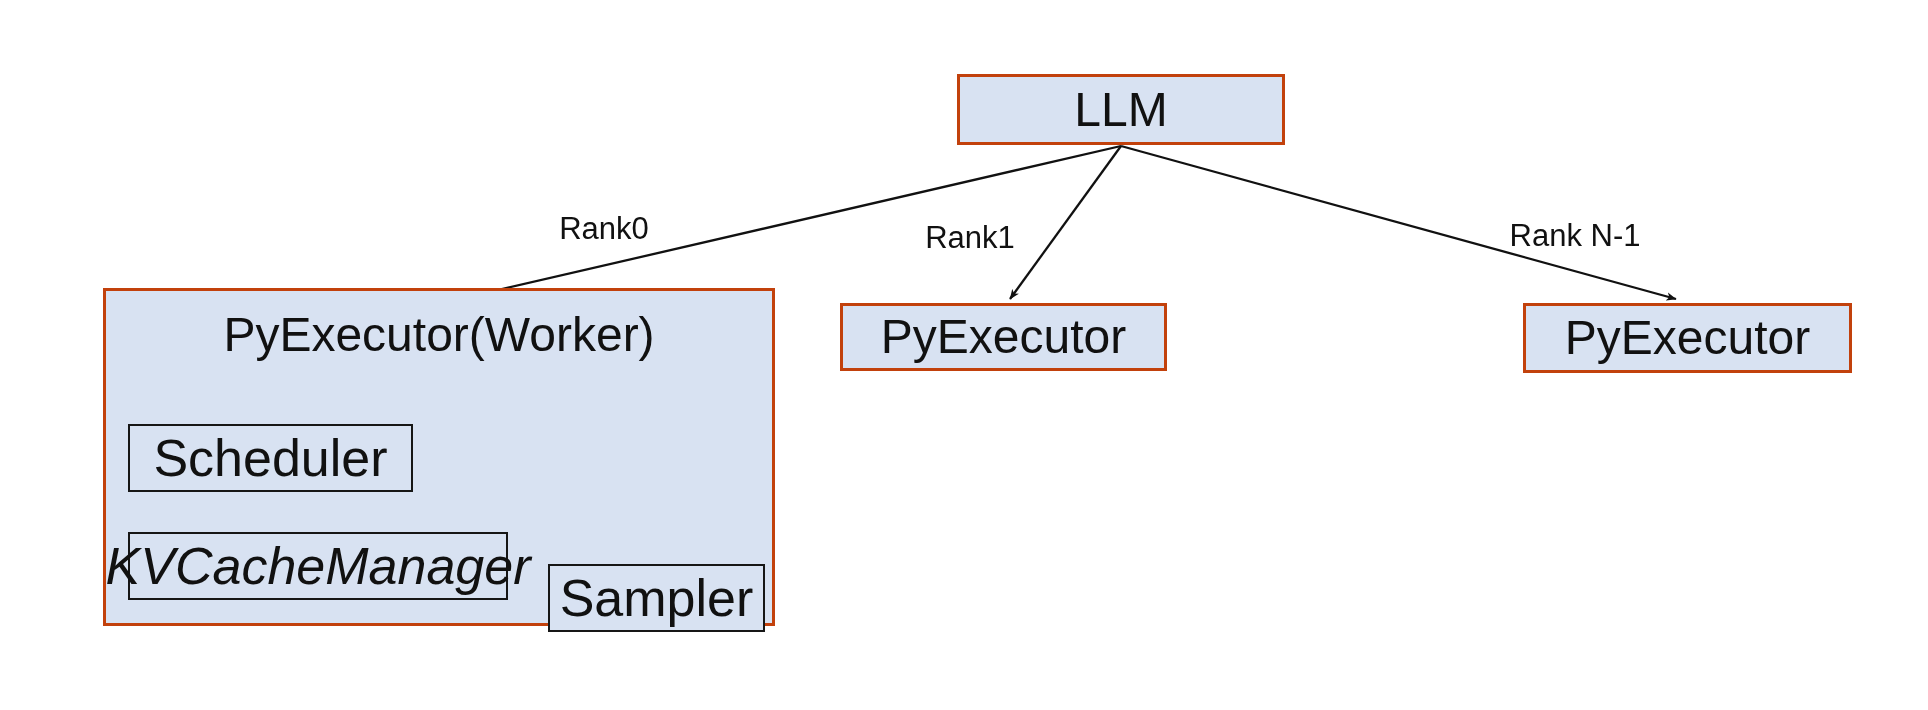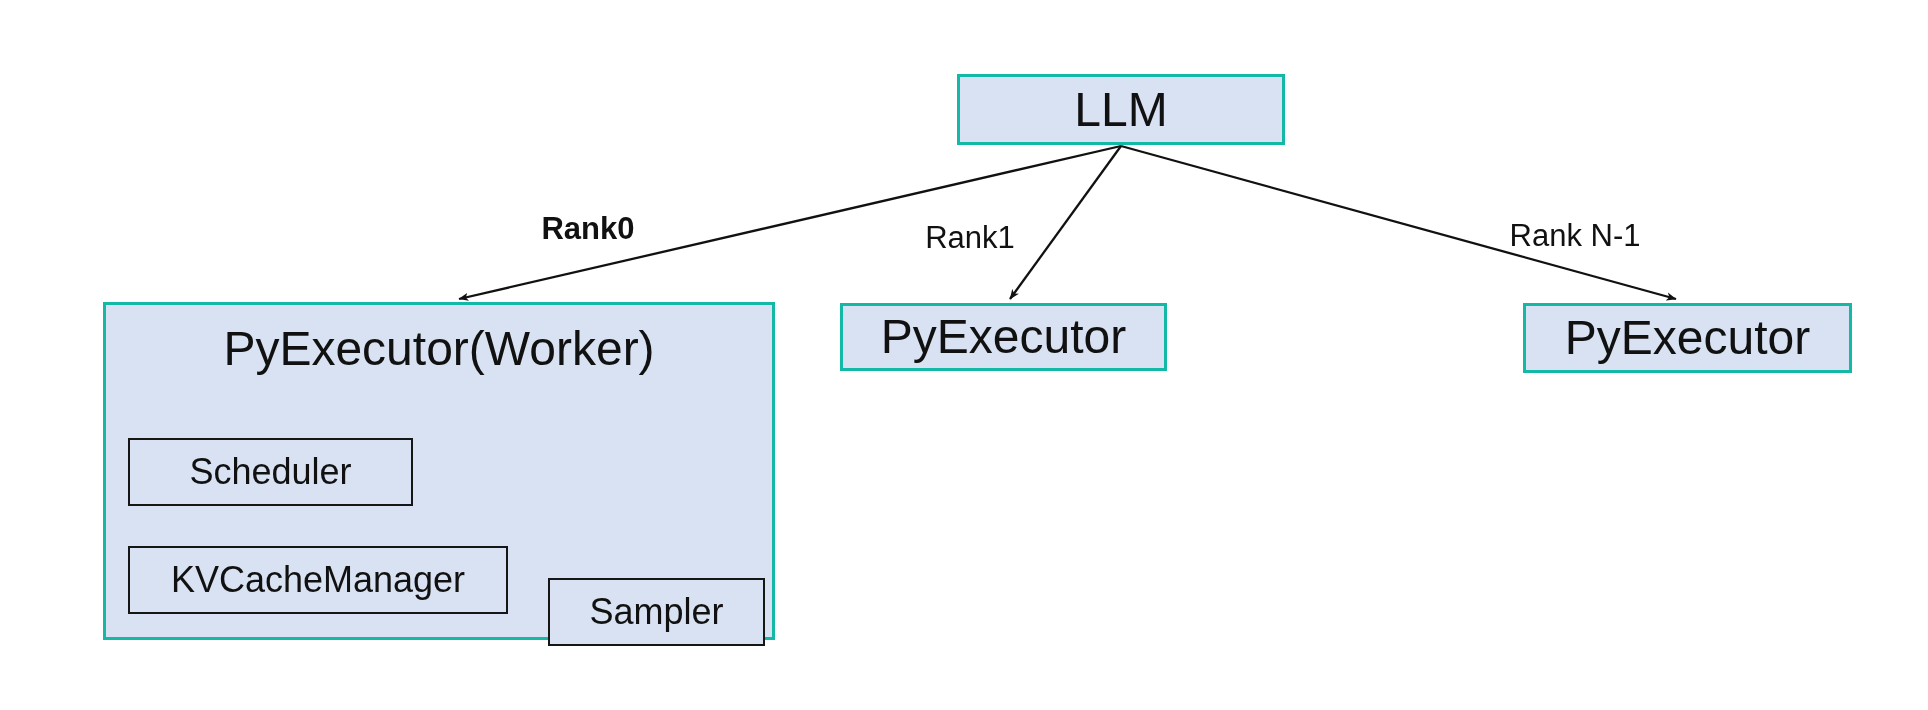--- a/index.html
+++ b/index.html
@@ -8,21 +8,21 @@
     width: 1928px;
     height: 710px;
     background: #ffffff;
     font-family: "Liberation Sans", sans-serif;
     color: #111111;
     overflow: hidden;
   }
   .node {
     position: absolute;
     background: #d8e2f2;
-    border: 3px solid #14b8a6;
+    border: 3px solid #c2410c;
     box-sizing: border-box;
     display: flex;
     align-items: center;
     justify-content: center;
     font-size: 48px;
     line-height: 1;
     white-space: nowrap;
   }
   .node.worker-box {
     display: block;
@@ -34,46 +34,46 @@
     line-height: 1;
   }
   .subnode {
     position: absolute;
     background: #d8e2f2;
     border: 2px solid #161616;
     box-sizing: border-box;
     display: flex;
     align-items: center;
     justify-content: center;
-    font-size: 36px;
+    font-size: 52px;
     line-height: 1;
     white-space: nowrap;
   }
   .edge-label {
     position: absolute;
     transform: translate(-50%, -50%);
     font-size: 31px;
     line-height: 1;
     white-space: nowrap;
   }
   .connectors {
     position: absolute;
     left: 0;
     top: 0;
   }
   
   #node-llm        { left: 957px;  top: 74px;  width: 328px; height: 71px; }
-  #node-worker     { left: 103px;  top: 302px; width: 672px; height: 338px; }
+  #node-worker     { left: 103px;  top: 288px; width: 672px; height: 338px; }
   #node-exec-mid   { left: 840px;  top: 303px; width: 327px; height: 68px; }
   #node-exec-right { left: 1523px; top: 303px; width: 329px; height: 70px; }
   #sub-scheduler   { left: 22px;  top: 133px; width: 285px; height: 68px; }
   #sub-modelengine { left: 345px; top: 134px; width: 314px; height: 67px; }
-  #sub-kvcache     { left: 22px;  top: 241px; width: 380px; height: 68px; }
+  #sub-kvcache     { left: 22px;  top: 241px; width: 380px; height: 68px; font-style: italic; }
   #sub-sampler     { left: 442px; top: 241px; width: 217px; height: 68px; margin-top: 32px; }
-  #label-rank0     { left: 588px;  top: 228px; font-weight: bold; }
+  #label-rank0     { left: 604px;  top: 228px; }
   #label-rank1     { left: 970px;  top: 237px; }
   #label-rankn     { left: 1537px; top: 235px; margin-left: 38px; }
 </style>
 </head>
 <body>
 
 <div class="canvas">
 
   <svg class="connectors" width="1928" height="710" viewBox="0 0 1928 710">
     <defs>

